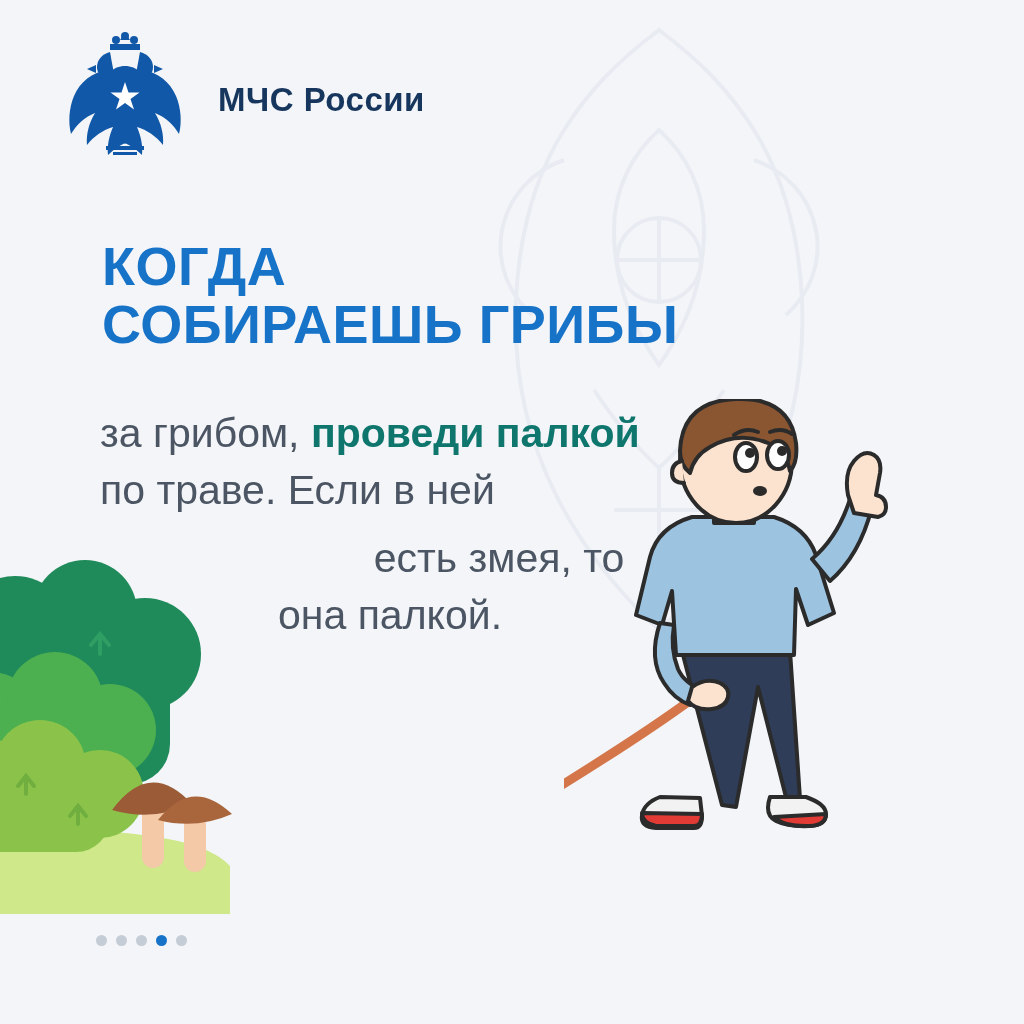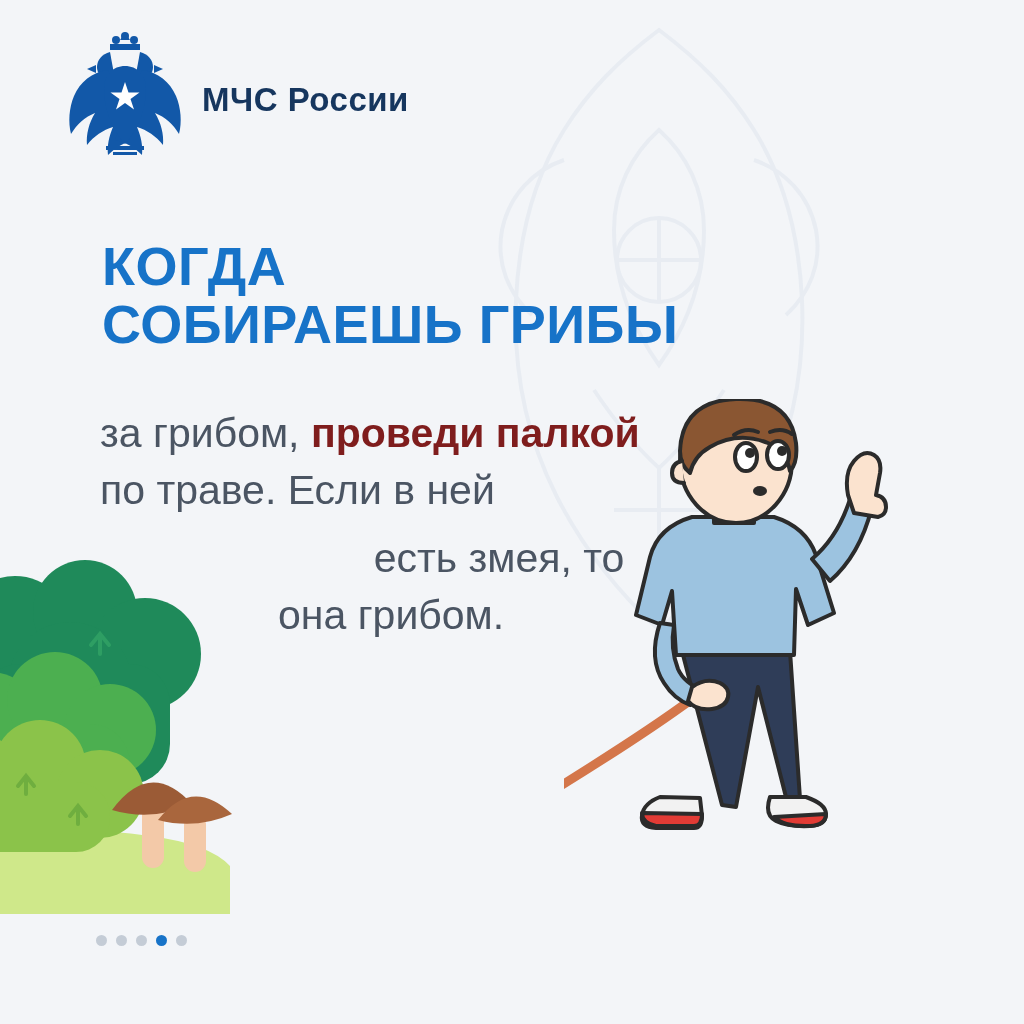--- a/index.html
+++ b/index.html
@@ -22,21 +22,21 @@
     right: 150px; top: 10px;
     width: 430px; height: 640px;
     opacity: 0.30;
     pointer-events: none;
   }
 
   
   .header {
     position: absolute;
     left: 66px; top: 30px;
-    display: flex; align-items: center; gap: 18px;
+    display: flex; align-items: center; gap: 34px;
   }
   .emblem { width: 118px; height: 140px; }
   .brand {
     font-size: 33px;
     font-weight: bold;
     color: #16365e;
     letter-spacing: 0.5px;
     white-space: nowrap;
   }
 
@@ -60,21 +60,21 @@
     color: #4b5563;
     font-size: 41px;
     line-height: 1.38;
   }
   .body-text .ln { display: block; white-space: pre; }
   .body-text .r1 { text-align: left; }
   .body-text .r2 { text-align: left; }
   .body-text .r3 { text-align: left; }
   .body-text .r4 { text-align: center; padding-left: 118px; margin-top: 12px;}
   .body-text .r5 { text-align: left; padding-left: 178px;}
-  .body-text b { font-weight: bold; color: #7f1d1d; }
+  .body-text b { font-weight: bold; color: #0f766e; }
 
   
   .scenery {
     position: absolute;
     left: -40px; bottom: 110px;
     width: 420px; height: 400px;
   }
 
   
   .boy {
@@ -147,21 +147,21 @@
 
   <div class="headline">
     <span class="l1">КОГДА</span>
     <span class="l2">СОБИРАЕШЬ ГРИБЫ</span>
   </div>
 
   <div class="body-text">
     <span class="ln r2"><span>за грибом, </span><b>проведи палкой</b></span>
     <span class="ln r3">по траве. Если в ней</span>
     <span class="ln r4">есть змея, то</span>
-    <span class="ln r5">она грибом.</span>
+    <span class="ln r5">она палкой.</span>
   </div>
 
   <div class="scenery">
     <svg viewBox="0 0 420 400" width="420" height="400" aria-hidden="true">
 
       <path d="M0 330 q90 -22 190 -8 q60 8 80 30 l0 48 L0 400z" fill="#cfe88a"></path>
 
       <g fill="#1f8a5a">
         <circle cx="55" cy="120" r="58"></circle>
         <circle cx="125" cy="98" r="52"></circle>

